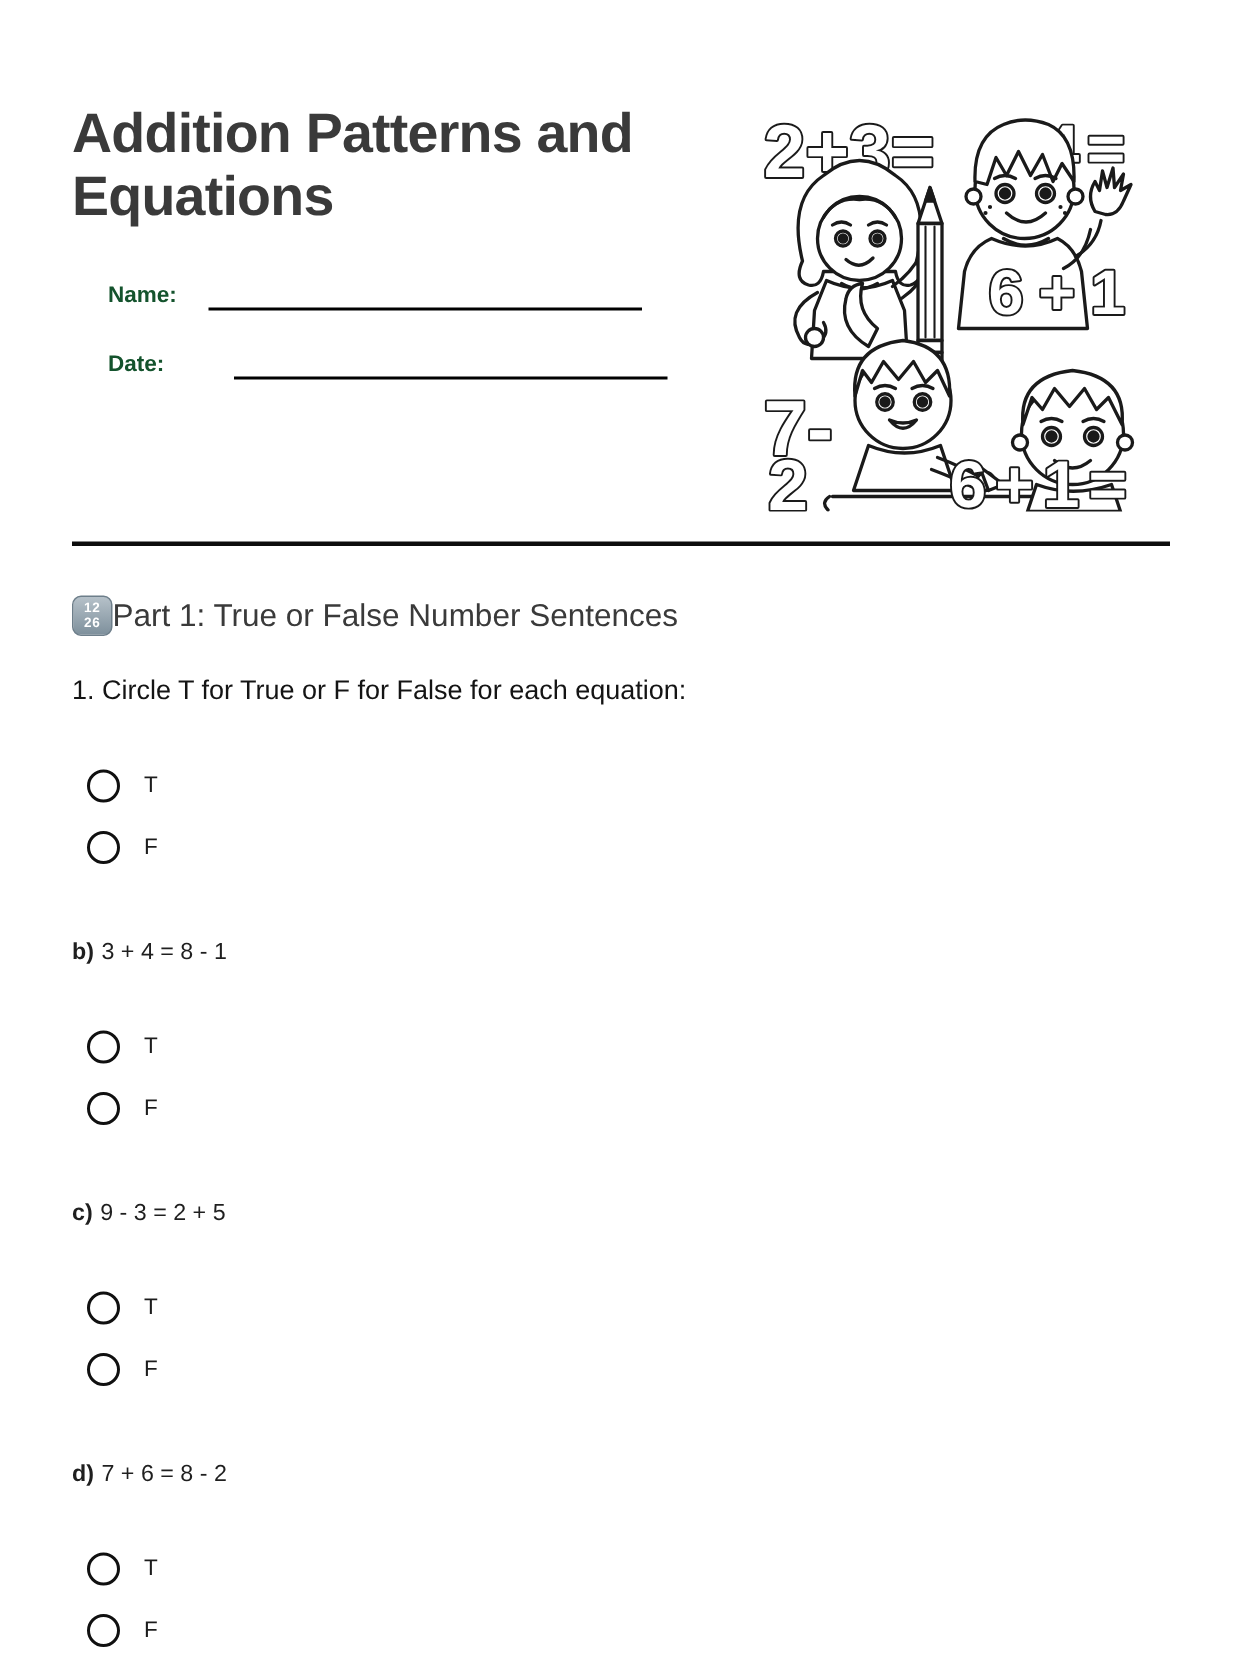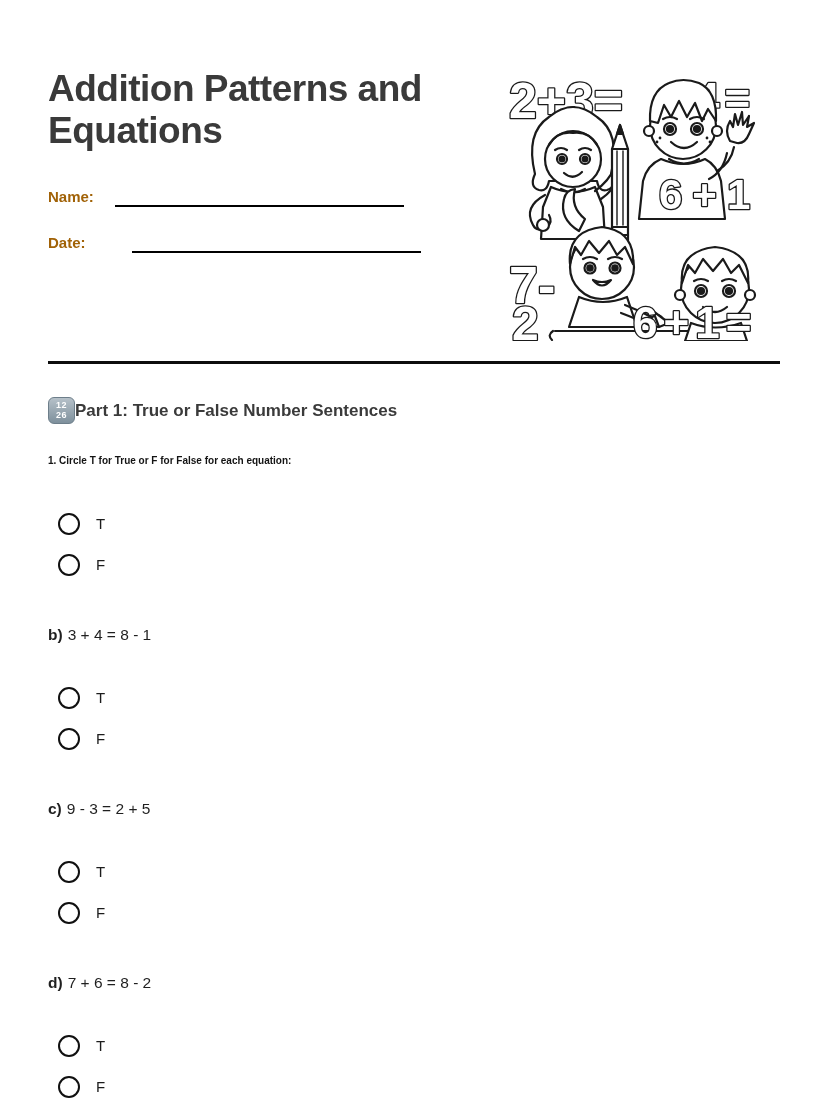--- a/index.html
+++ b/index.html
@@ -12,43 +12,43 @@
 
   
   .header { position:relative; min-height:273px; }
   .title {
     margin:0; width:470px; font-size:37px; line-height:1.14; font-weight:bold;
     color:#3a3a3a; letter-spacing:-0.5px;
   }
   .field-row { display:flex; align-items:flex-end; width:360px; }
   .field-row.name { margin-top:33px; }
   .field-row.date { margin-top:24px;gap:17px; }
-  .field-label { width:67px; flex:none; font-size:15px; font-weight:bold; color:#a16207; line-height:20px; }
+  .field-label { width:67px; flex:none; font-size:15px; font-weight:bold; color:#14532d; line-height:20px;margin-left:24px; }
   .write-line {
     width:289px; flex:none; height:22px; border-bottom:2px solid #000;
     font-size:14px; line-height:22px;
   }
   .illustration { position:absolute; top:1px; right:12px; width:259px; height:272px; }
 
   
   .divider { height:3px; background:#0d0d0d; margin-top:20px; }
 
   
   .part-heading { display:flex; align-items:center; gap:0; margin-top:33px; }
   .icon-numbers {
     width:27px; height:27px; flex:none; border-radius:6px;
     background:linear-gradient(#b6c1c9, #7e909c);
     border:1px solid #6d7e8a;
     color:#ffffff; font-size:9px; font-weight:bold; line-height:1.1;
     display:flex; flex-direction:column; align-items:center; justify-content:center;
     letter-spacing:0.5px;
   }
-  .part-heading-text { font-size:17px; font-weight:bold; color:#3a3a3a; }
-
-  .instruction { margin-top:27px; font-size:10px; font-weight:bold; color:#141414; line-height:19px; }
+  .part-heading-text { font-size:21px; font-weight:normal; color:#3a3a3a; }
+
+  .instruction { margin-top:27px; font-size:18px; font-weight:normal; color:#141414; line-height:19px; }
 
   
   .questions { margin-top:23px; }
   .question { margin-bottom:49px; }
   .q-label { font-size:15.5px; line-height:19px; color:#1f1f1f; }
   .q-letter { font-weight:bold; margin-right:5px; }
   .opt { display:flex; align-items:center; margin-left:10px; height:23px; cursor:pointer; }
   .opt.t { margin-top:42px; }
   .opt.f { margin-top:18px; }
   .radio {

